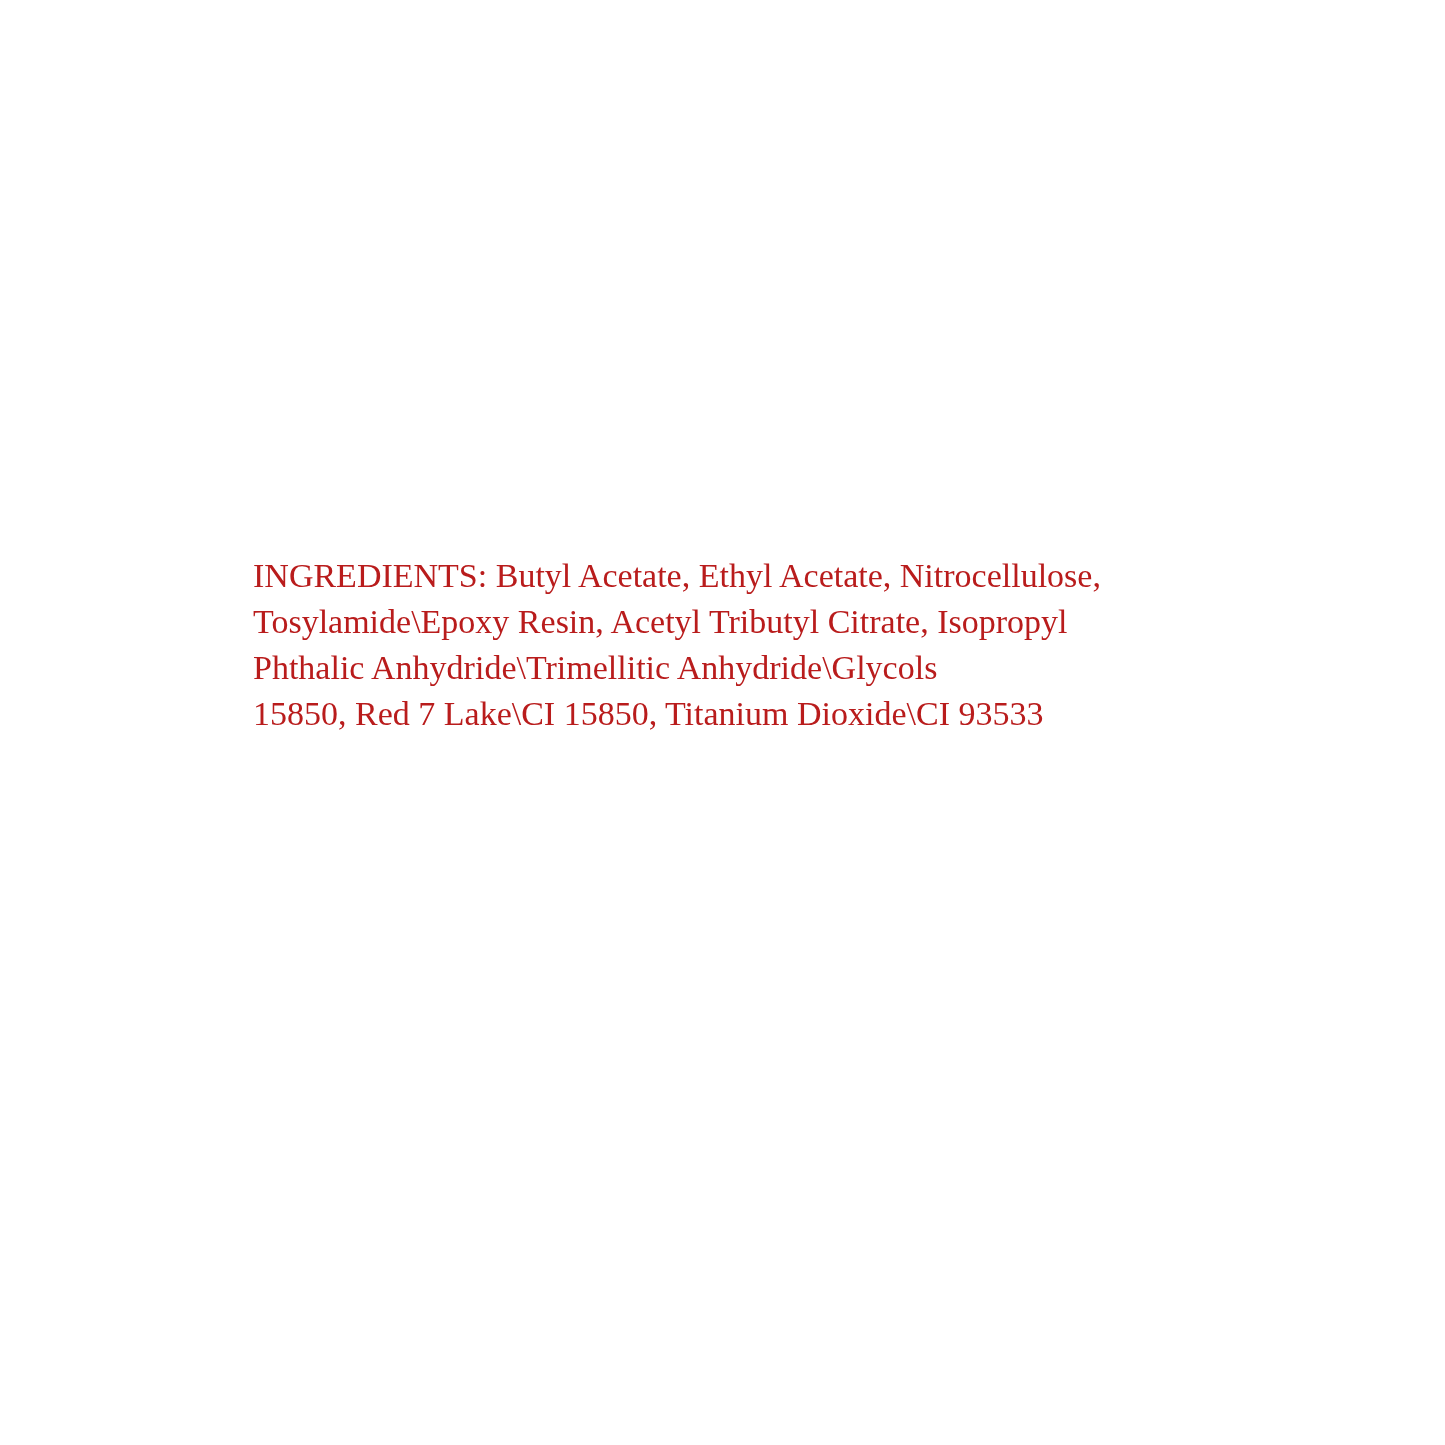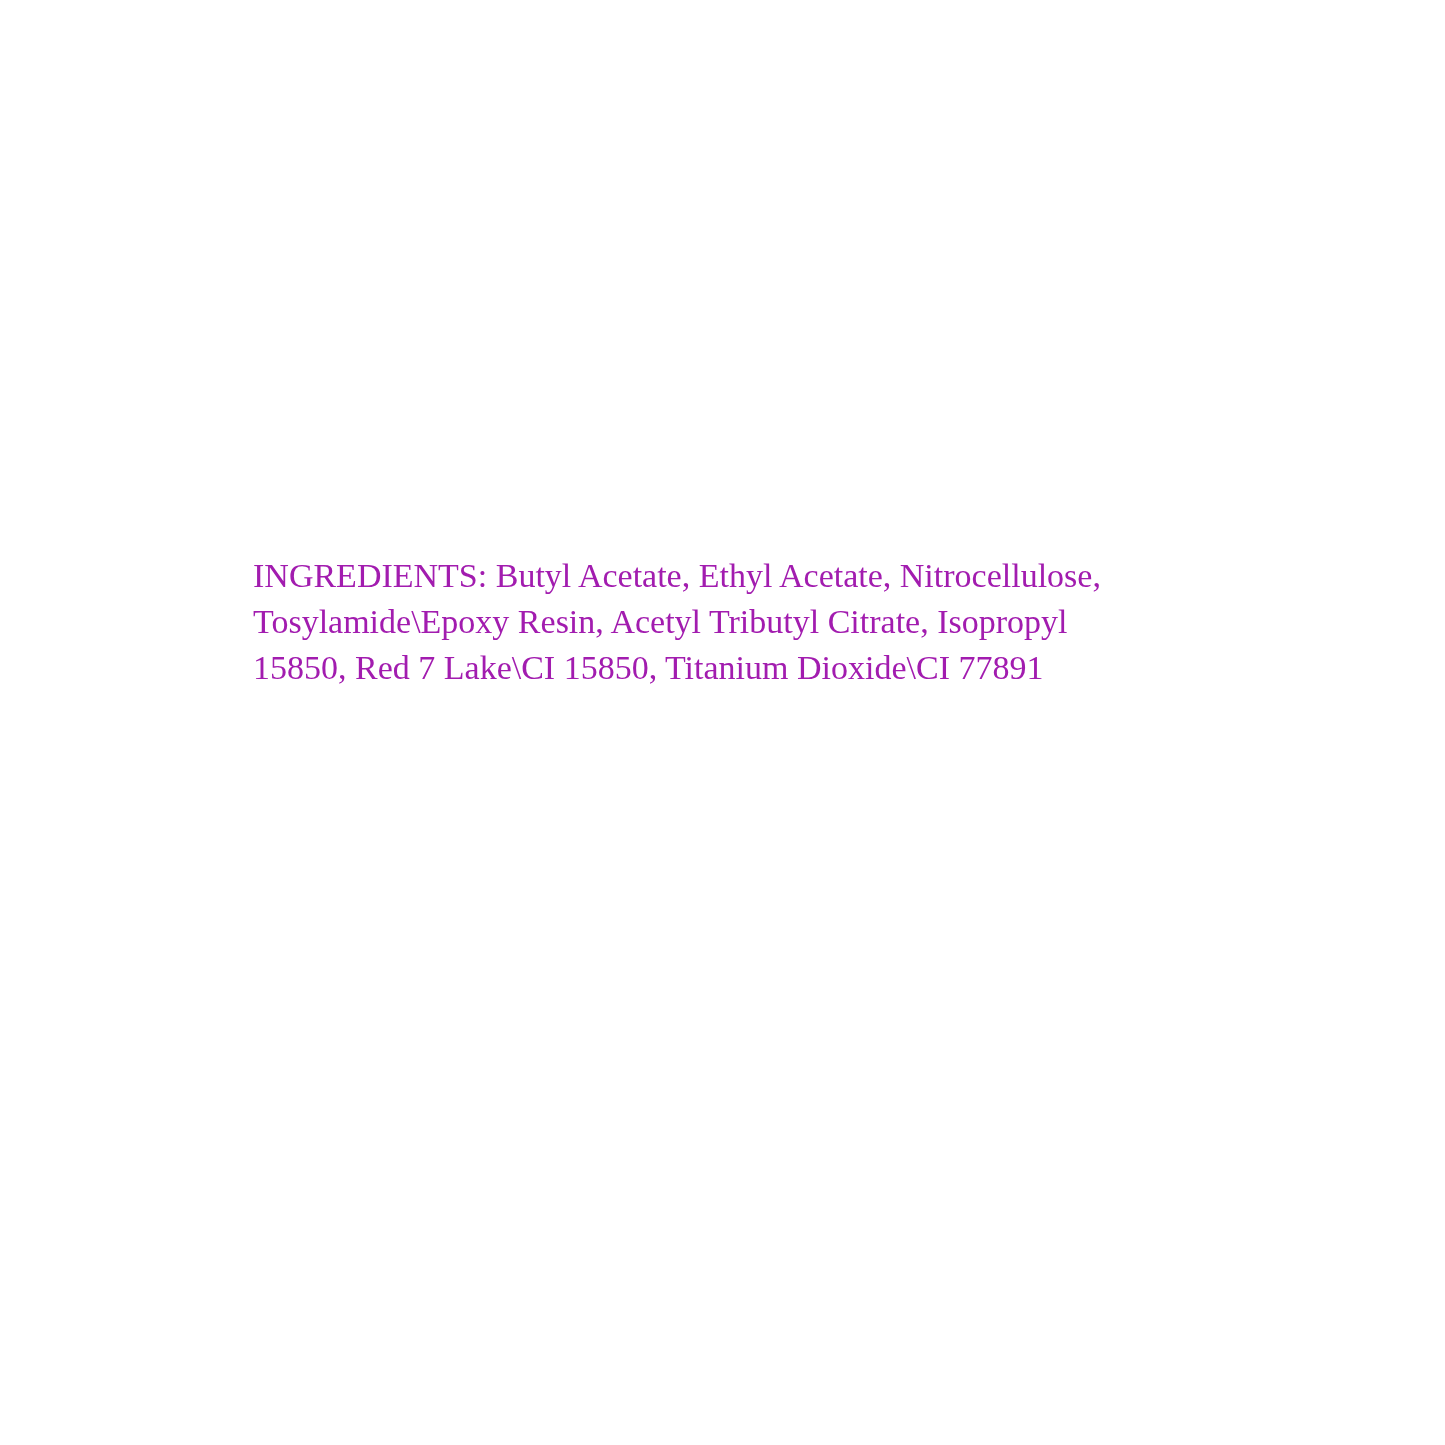--- a/index.html
+++ b/index.html
@@ -14,30 +14,31 @@
     background: #ffffff;
     overflow: hidden;
   }
   .ingredients-block {
     position: absolute;
     left: 253px;
     top: 553px;
     font-family: "Liberation Serif", "DejaVu Serif", serif;
     font-size: 34px;
     line-height: 46px;
-    color: #a21caf;
+    color: #b91c1c;
     font-weight: 400;
     letter-spacing: 0px;
   }
   .ingredients-line {
     white-space: nowrap;
   }
 </style>
 </head>
 <body>
 
 <div class="canvas">
   <div class="ingredients-block">
     <div class="ingredients-line">INGREDIENTS: Butyl Acetate, Ethyl Acetate, Nitrocellulose,</div>
     <div class="ingredients-line">Tosylamide\Epoxy Resin, Acetyl Tributyl Citrate, Isopropyl</div>
-    <div class="ingredients-line">15850, Red 7 Lake\CI 15850, Titanium Dioxide\CI 77891</div>
+    <div class="ingredients-line">Phthalic Anhydride\Trimellitic Anhydride\Glycols</div>
+    <div class="ingredients-line">15850, Red 7 Lake\CI 15850, Titanium Dioxide\CI 93533</div>
   </div>
 </div>
 
 </body></html>

